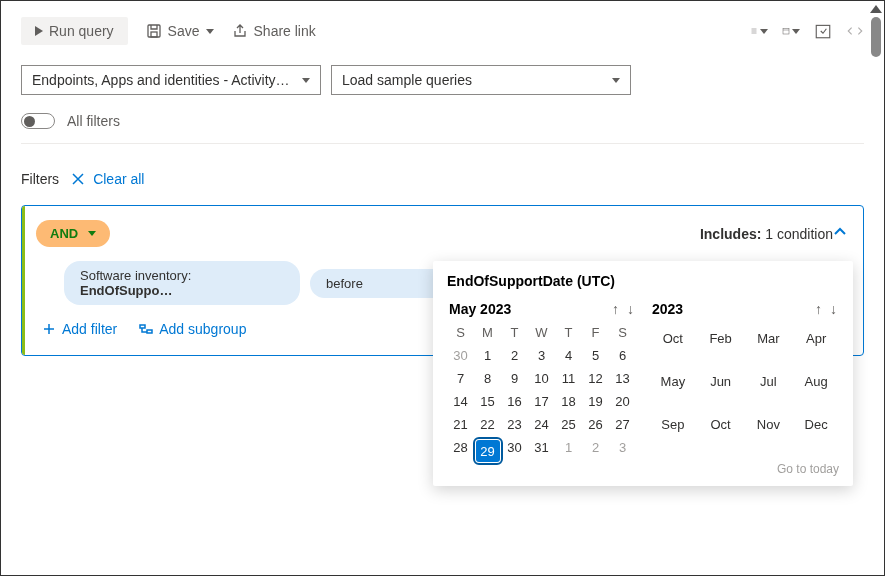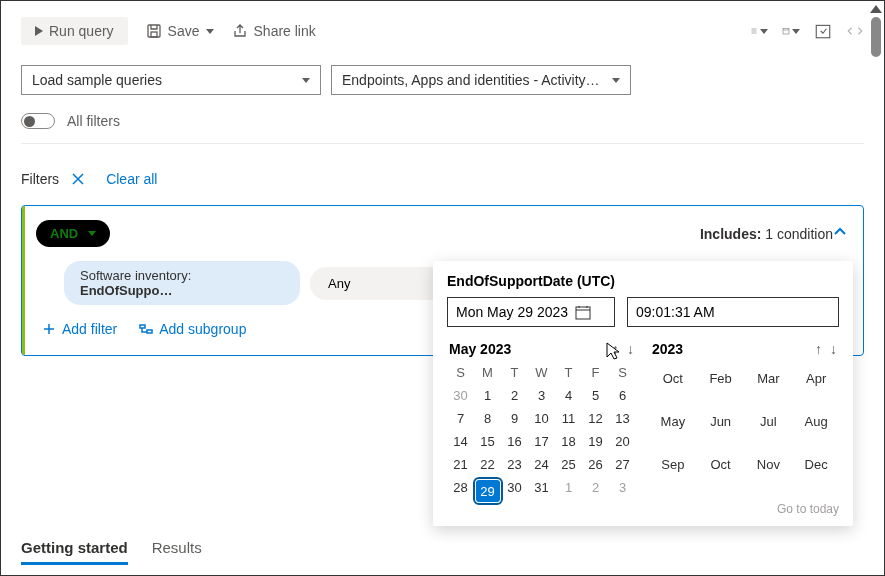--- a/index.html
+++ b/index.html
@@ -21,26 +21,26 @@
 .selbox { display: flex; align-items: center; justify-content: space-between; border: 1px solid #8a8886; padding: 6px 10px; font-size: 14px; color: #323130; background: #fff; cursor: pointer; }
 .selbox.one { width: 300px; }
 .selbox.two { width: 300px; }
 .filters-row { display: flex; align-items: center; gap: 12px; margin-top: 18px; }
 .toggle { width: 34px; height: 16px; border: 1px solid #8a8886; border-radius: 10px; position: relative; background: #fff; }
 .toggle::after { content: ""; position: absolute; left: 2px; top: 1.5px; width: 11px; height: 11px; border-radius: 50%; background: #605e5c; }
 .allfilters { color: #605e5c; font-size: 14px; }
 .divider { border-top: 1px solid #edebe9; margin-top: 14px; }
 .fhead { display: flex; align-items: center; gap: 12px; margin-top: 27px; }
 .fhead .lbl { font-size: 14px; color: #323130; }
-.clearx { color: #0078d4; display: flex; align-items: center; gap: 21px; font-size: 14px; cursor: pointer; }
+.clearx { color: #0078d4; display: flex; align-items: center; gap: 8px; font-size: 14px; cursor: pointer; }
 .clearx svg { width: 14px; height: 14px; stroke: #0078d4; stroke-width: 1.5; fill: none; }
 .cond-box { border: 1px solid #0078d4; border-radius: 4px; margin-top: 18px; padding: 14px 16px 18px 14px; position: relative; }
 .cond-stripe { position: absolute; left: 0; top: 0; bottom: 0; width: 3px; background: #8cbd18; border-radius: 4px 0 0 4px; }
 .cond-top { display: flex; align-items: center; justify-content: space-between; }
-.and-pill { display: flex; align-items: center; gap: 10px; background: #000000; color: #107c10; font-weight: 600; font-size: 13px; padding: 6px 14px; border-radius: 16px; cursor: pointer; }
+.and-pill { display: flex; align-items: center; gap: 10px; background: #fdba74; color: #107c10; font-weight: 600; font-size: 13px; padding: 6px 14px; border-radius: 16px; cursor: pointer; }
 .and-pill .chev { border-top-color: #107c10; }
 .includes { font-size: 14px; color: #323130; display: flex; align-items: center; }
 .includes b { font-weight: 600; }
 .collapse-arrow svg { width: 14px; height: 14px; stroke: #0078d4; stroke-width: 2; fill: none; }
 .cond-row { display: flex; align-items: center; gap: 10px; margin-top: 14px; padding-left: 28px; }
 .pill { border-radius: 16px; padding: 7px 16px; font-size: 13px; display: flex; align-items: center; }
 .pill.blue { background: #deecf9; color: #323130; }
 .gray-group { display: flex; align-items: center; background: #f3f2f1; border-radius: 16px; padding: 2px; }
 .gray-group .pill { background: transparent; flex: 1; }
 .gray-group .xpill { width: 30px; height: 28px; background: #edebe9; border-radius: 14px; display: flex; align-items: center; justify-content: center; cursor: pointer; }
@@ -124,26 +124,26 @@
         </div>
       <div class="icn">
           <svg viewBox="0 0 16 16" stroke="#b0aead" fill="none">
             <path d="M5 5l-3 3 3 3M11 5l3 3-3 3"></path>
           </svg>
         </div>
     </div>
   </div>
 
   <div class="selectors">
+    <div class="selbox one">
+      <span>Endpoints, Apps and identities - Activity…</span>
+      <span class="chev"></span>
+    </div>
     <div class="selbox two">
       <span>Load sample queries</span>
-      <span class="chev"></span>
-    </div>
-    <div class="selbox one">
-      <span>Endpoints, Apps and identities - Activity…</span>
       <span class="chev"></span>
     </div>
   </div>
 
   <div class="filters-row">
     <div class="toggle"></div>
     <span class="allfilters">All filters</span>
   </div>
 
   <div class="divider"></div>
@@ -168,20 +168,23 @@
       <div class="includes">
         <span><b>Includes:</b> <span>1 condition</span></span>
         <span class="collapse-arrow"><svg viewBox="0 0 14 14">
               <path d="M2 9l5-5 5 5"></path>
             </svg></span>
       </div>
     </div>
     <div class="cond-row">
       <div class="pill blue" style="width:236px">
         <span>Software inventory: <b>EndOfSuppo…</b></span>
+      </div>
+      <div class="pill blue" style="width:146px">
+        <span>before</span>
       </div>
       <div class="gray-group" style="width:224px">
         <div class="pill">
             <span>Any</span>
           </div>
         <div class="xpill">
           <svg viewBox="0 0 14 14" width="12" height="12" stroke="#323130" stroke-width="1.5" fill="none">
               <path d="M2 2l10 10M12 2L2 12"></path>
             </svg>
         </div>
@@ -203,45 +206,24 @@
         <svg viewBox="0 0 14 14">
             <rect x="1" y="3" width="5" height="3"></rect>
             <rect x="8" y="8" width="5" height="3"></rect>
             <path d="M3 6v4h5"></path>
           </svg>
         <span>Add subgroup</span>
       </div>
     </div>
   </div>
 
-  <div class="tabs">
-    <div class="tab active">Getting started</div>
-    <div class="tab">Results</div>
-  </div>
 </div>
 
 <div class="popup">
   <div class="popup-title">EndOfSupportDate (UTC)</div>
-  <div class="popup-inputs" style="position:relative">
-    <div class="dp-input">
-      <span>Mon May 29 2023</span>
-      <span class="cal-ic">
-        <svg viewBox="0 0 16 16" stroke="#323130" fill="none">
-            <rect x="1" y="3" width="14" height="12"></rect>
-            <path d="M1 6h14M4 2v2M12 2v2"></path>
-          </svg>
-      </span>
-    </div>
-    <svg class="cursor-ic" viewBox="0 0 16 20">
-        <path d="M2 2l0 14 4-4 3 6 3-1-3-6 5 0z" fill="#fff" stroke="#000" stroke-width="1"></path>
-      </svg>
-    <div class="dp-input time">
-      <span>09:01:31 AM</span>
-    </div>
-  </div>
   <div class="cal-row">
     <div class="cal-col">
       <div class="cal-head">
         <span>May 2023</span>
         <div class="cal-nav">
           <span>↑</span>
           <span>↓</span>
         </div>
       </div>
       <div class="cal-grid" id="calgrid">

